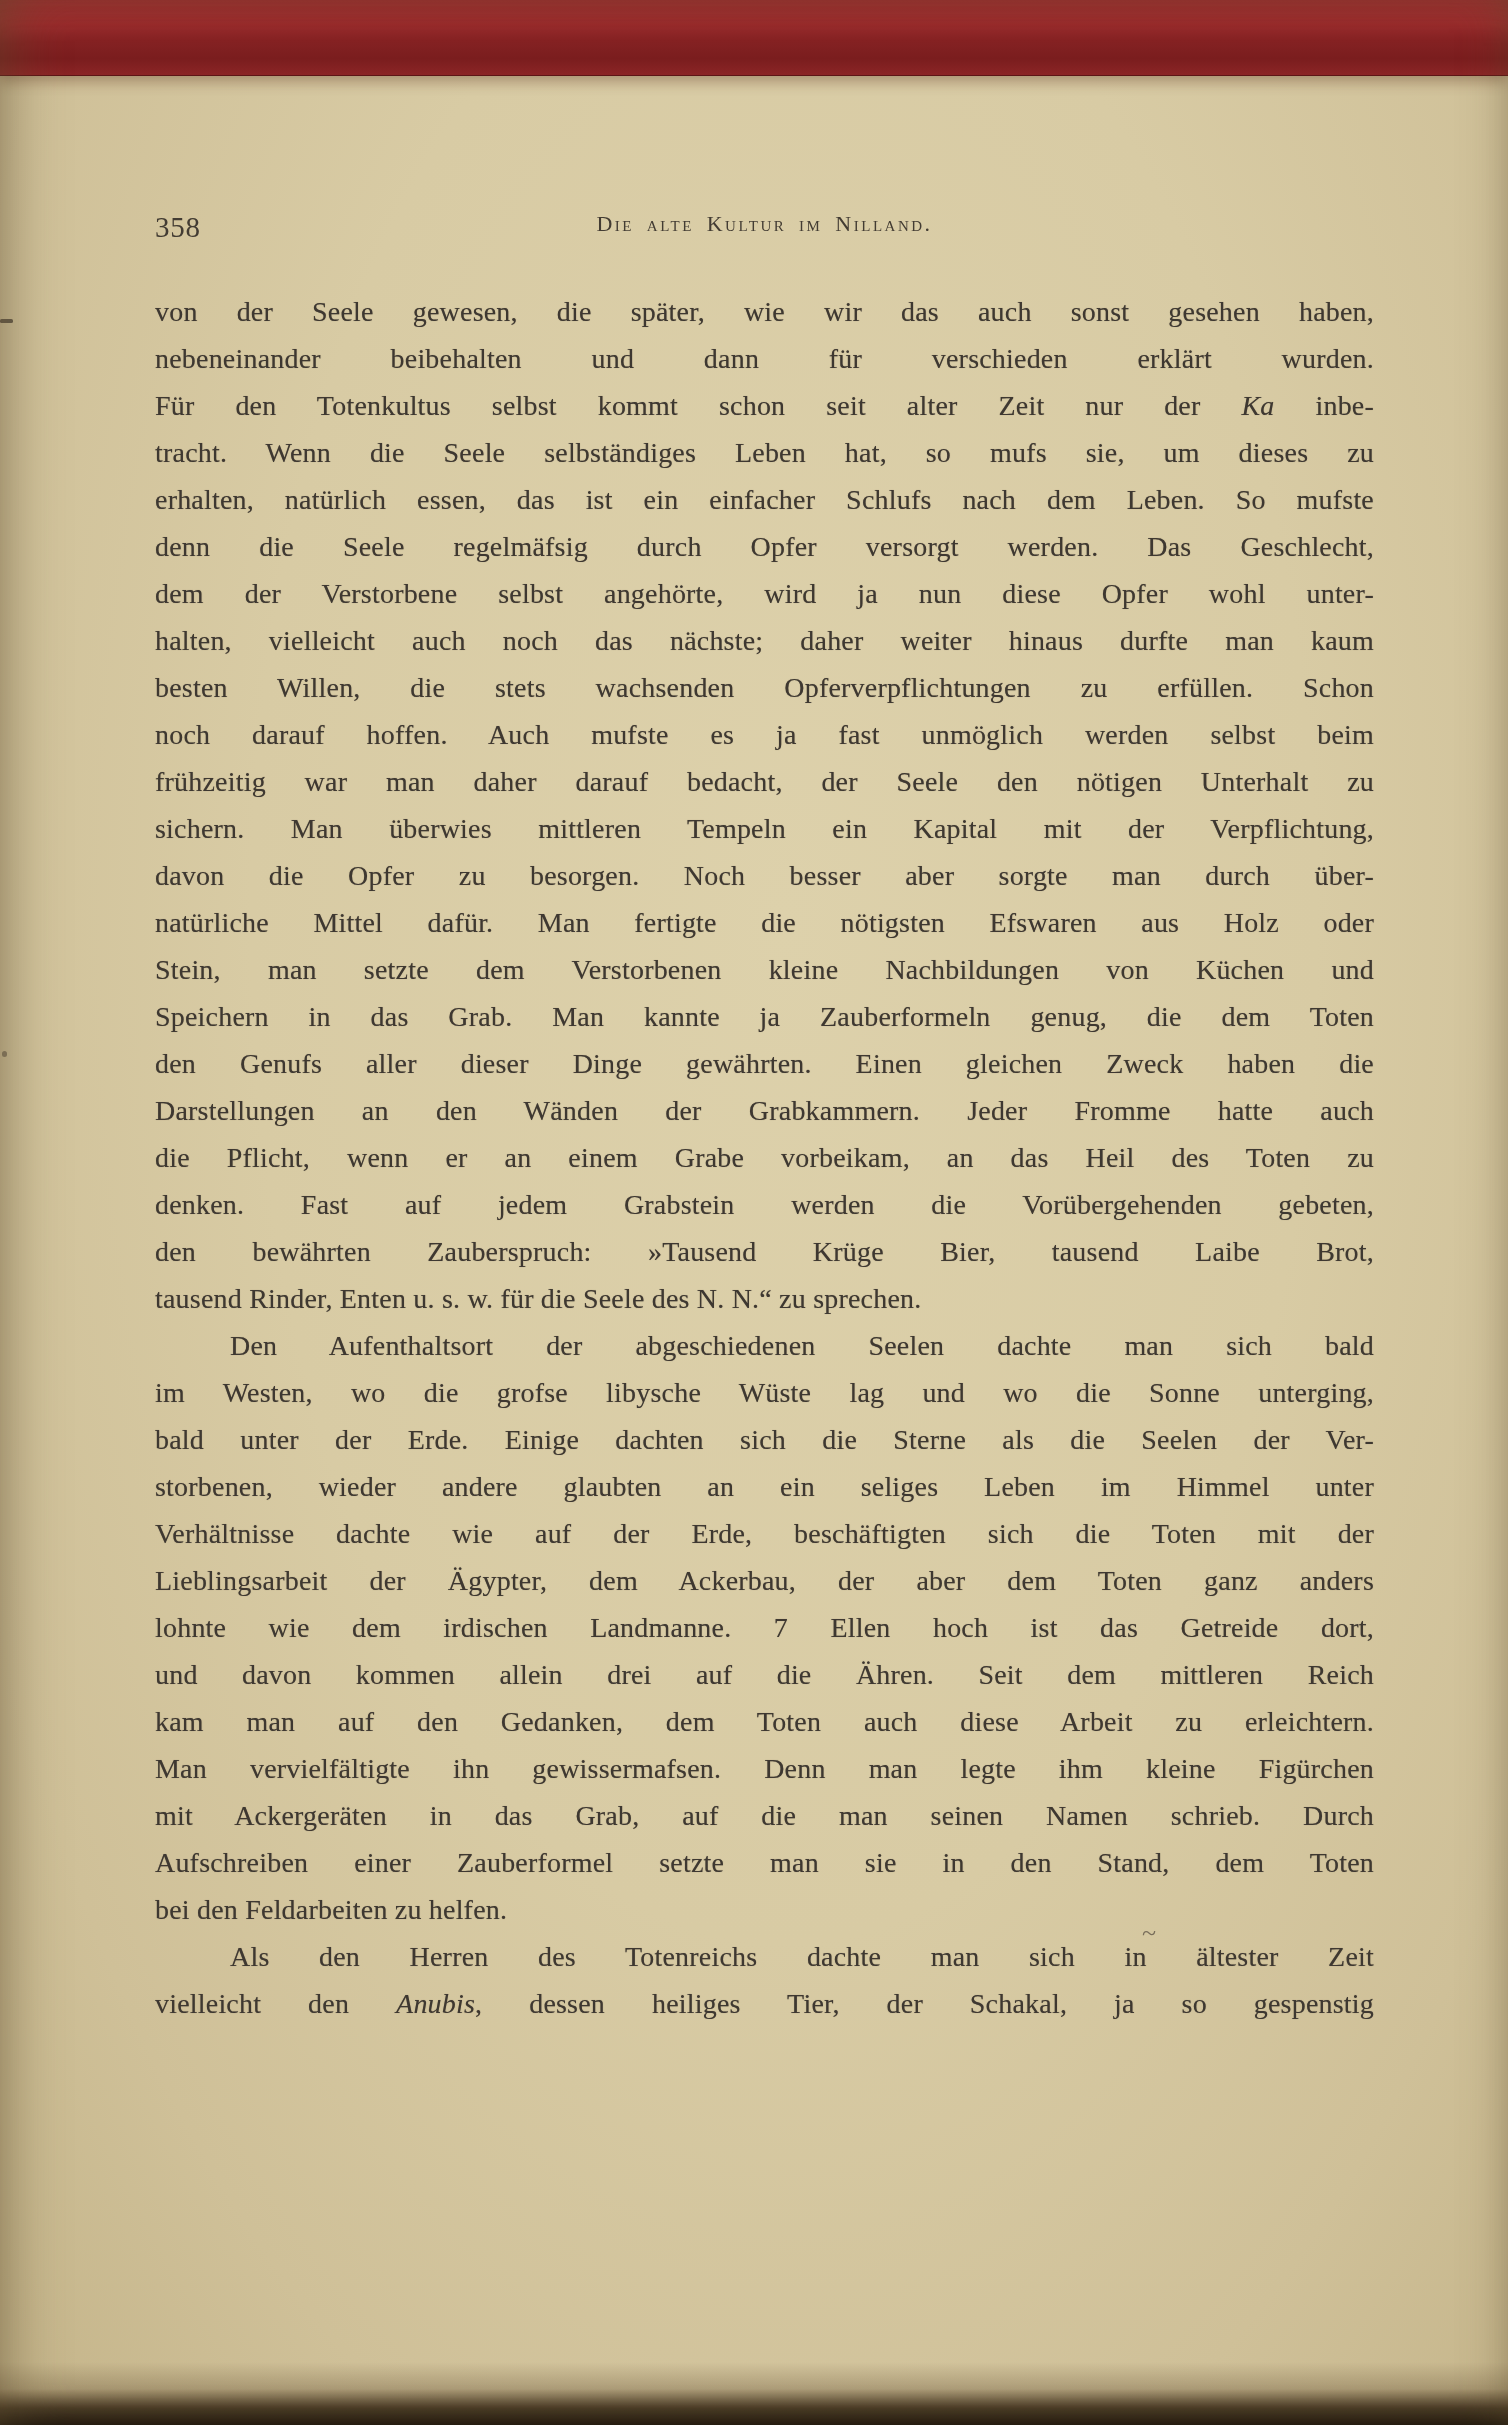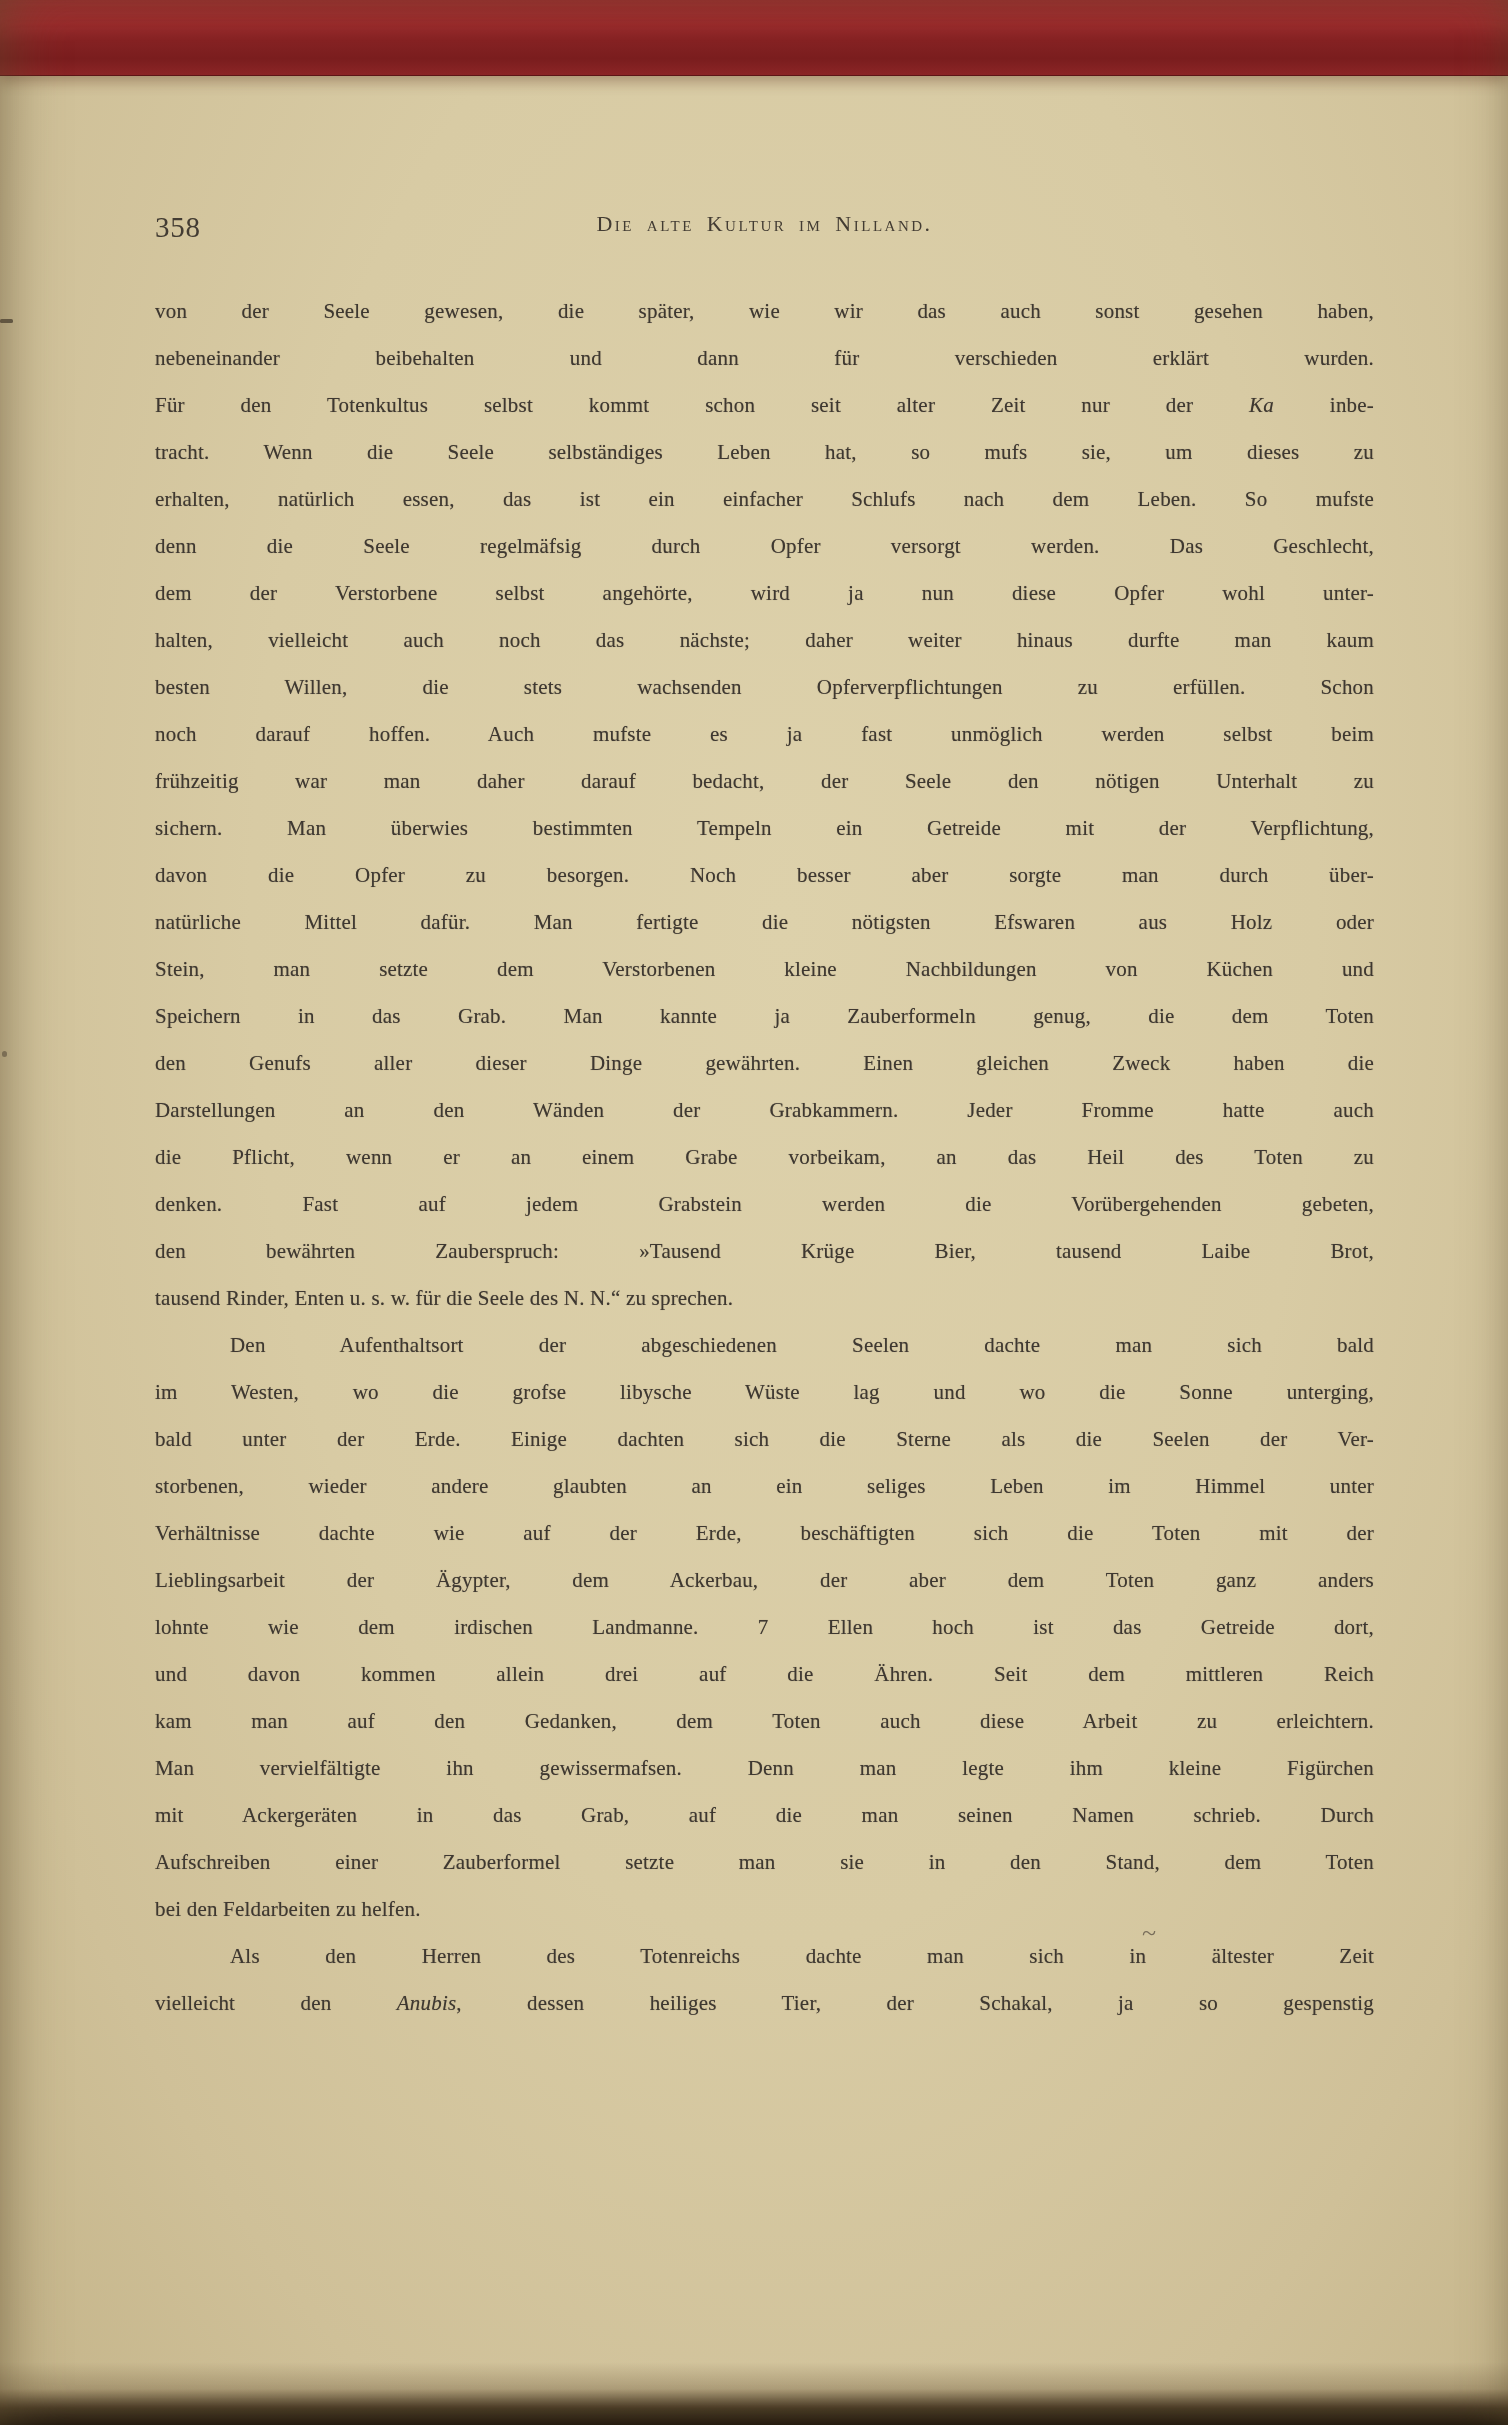--- a/index.html
+++ b/index.html
@@ -52,21 +52,21 @@
     font-variant: small-caps;
     font-size: 22px;
     letter-spacing: 2.5px;
     word-spacing: 4.9px;
   }
   .page-body {
     position: absolute; top: 288px; left: 155px; width: 1219px;
     color: #3e3831;
   }
   .line {
-    font-size: 21px;
+    font-size: 28px;
     line-height: 47px;
     height: 47px;
     letter-spacing: 0.2px;
     text-align: justify;
     text-align-last: justify;
     text-shadow: 0 0 0.8px rgba(62, 52, 40, 0.45);
     white-space: normal;
   }
   .line.end { text-align-last: left; }
   .line.indent { text-indent: 75px; }
@@ -101,21 +101,21 @@
       <div class="line">nebeneinander beibehalten und dann für verschieden erklärt wurden.</div>
       <div class="line">Für den Totenkultus selbst kommt schon seit alter Zeit nur der <i>Ka</i> inbe-</div>
       <div class="line">tracht. Wenn die Seele selbständiges Leben hat, so mufs sie, um dieses zu</div>
       <div class="line">erhalten, natürlich essen, das ist ein einfacher Schlufs nach dem Leben. So mufste</div>
       <div class="line">denn die Seele regelmäfsig durch Opfer versorgt werden. Das Geschlecht,</div>
       <div class="line">dem der Verstorbene selbst angehörte, wird ja nun diese Opfer wohl unter-</div>
       <div class="line">halten, vielleicht auch noch das nächste; daher weiter hinaus durfte man kaum</div>
       <div class="line">besten Willen, die stets wachsenden Opferverpflichtungen zu erfüllen. Schon</div>
       <div class="line">noch darauf hoffen. Auch mufste es ja fast unmöglich werden selbst beim</div>
       <div class="line">frühzeitig war man daher darauf bedacht, der Seele den nötigen Unterhalt zu</div>
-      <div class="line">sichern. Man überwies bestimmten Tempeln ein Getreide mit der Verpflichtung,</div>
+      <div class="line">sichern. Man überwies mittleren Tempeln ein Kapital mit der Verpflichtung,</div>
       <div class="line">davon die Opfer zu besorgen. Noch besser aber sorgte man durch über-</div>
       <div class="line">natürliche Mittel dafür. Man fertigte die nötigsten Efswaren aus Holz oder</div>
       <div class="line">Stein, man setzte dem Verstorbenen kleine Nachbildungen von Küchen und</div>
       <div class="line">Speichern in das Grab. Man kannte ja Zauberformeln genug, die dem Toten</div>
       <div class="line">den Genufs aller dieser Dinge gewährten. Einen gleichen Zweck haben die</div>
       <div class="line">Darstellungen an den Wänden der Grabkammern. Jeder Fromme hatte auch</div>
       <div class="line">die Pflicht, wenn er an einem Grabe vorbeikam, an das Heil des Toten zu</div>
       <div class="line">denken. Fast auf jedem Grabstein werden die Vorübergehenden gebeten,</div>
       <div class="line">den bewährten Zauberspruch: »Tausend Krüge Bier, tausend Laibe Brot,</div>
       <div class="line end">tausend Rinder, Enten u. s. w. für die Seele des N. N.“ zu sprechen.</div>

